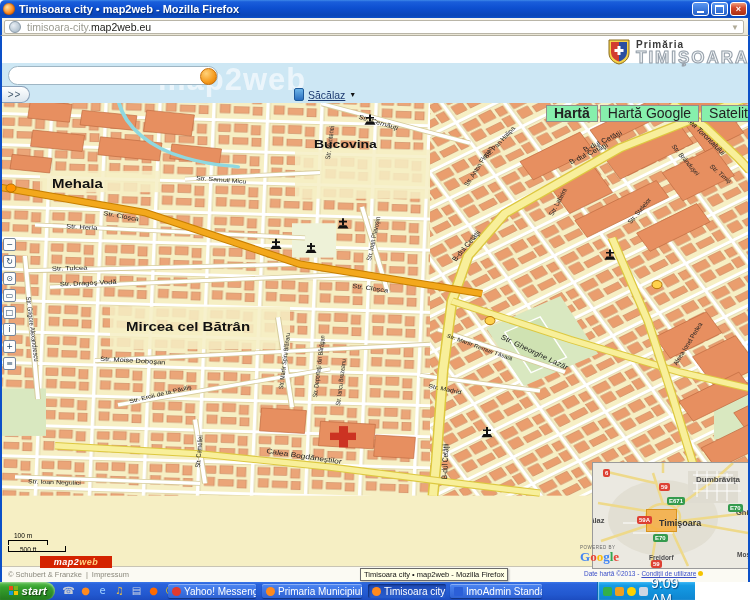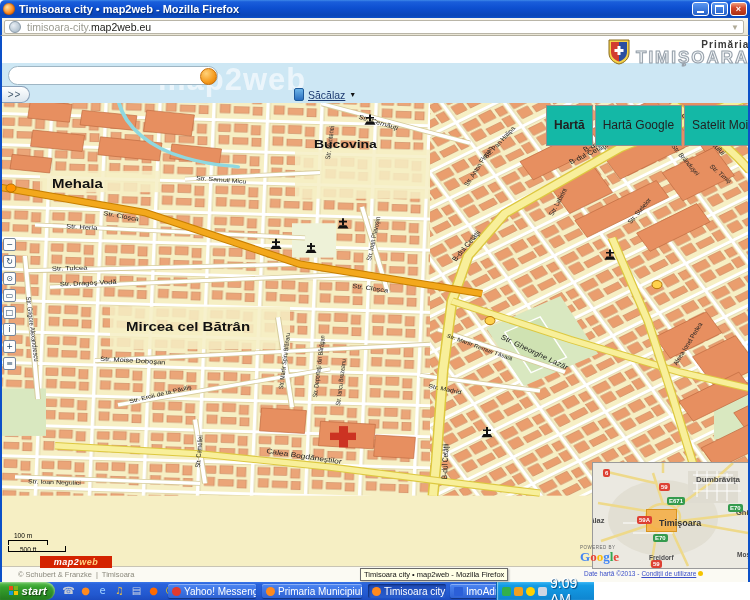--- a/index.html
+++ b/index.html
@@ -28,21 +28,21 @@
   .urlsub{color:#9a9a90}
   .urldom{color:#21211e}
   .urldrop{margin-left:auto;color:#b0ab98;font-size:8px}
 
   .winframe{position:absolute;left:0;top:36px;width:750px;height:546px;box-sizing:border-box;z-index:50;
     border-left:2px solid #0c50c8;border-right:2px solid #0c50c8;pointer-events:none}
 
   
   .pageheader{position:absolute;left:2px;top:36px;width:746px;height:27px;background:#fff;z-index:5}
   .brand{position:absolute;left:608px;top:38px;display:flex;align-items:center;gap:6px;z-index:8}
-  .brandtxt{text-align:right;line-height:10px}
+  .brandtxt{text-align:left;line-height:10px}
   .brand-small{font-size:10px;font-weight:bold;color:#3a3a3a;letter-spacing:1px}
   .brand-large{font-size:17px;font-weight:bold;letter-spacing:2px;color:#f2f5f7;line-height:15px;
     -webkit-text-stroke:1px #97a1ab;text-shadow:0 0 1px #97a1ab}
 
   
   .blueband{position:absolute;left:2px;top:63px;width:746px;height:40px;background:#cde7f4;z-index:5}
   .watermark{position:absolute;left:158px;top:62px;font-size:31px;font-weight:bold;color:rgba(255,255,255,.6);letter-spacing:1px;z-index:6}
   .searchbox{position:absolute;left:8px;top:66px;width:210px;height:19px;box-sizing:border-box;border:1px solid #9fb6c4;
     border-radius:10px;background:#fff;z-index:7;padding:0 24px 0 8px;font-size:11px;outline:none}
   .searchbtn{position:absolute;left:200px;top:68px;width:15px;height:15px;border-radius:50%;z-index:8;border:1px solid #c8700a;
@@ -53,21 +53,21 @@
   .lang{position:absolute;left:294px;top:88px;display:flex;align-items:center;gap:4px;z-index:12}
   .langico{width:8px;height:11px;border-radius:2px;background:linear-gradient(#6db5e8,#2a6fbf);border:1px solid #1e5a9a}
   .langlink{font-size:10.5px;color:#1c3a70;text-decoration:underline}
   .langarrow{font-size:7px;color:#111}
 
   
   #map{position:absolute;left:0;top:103px;width:750px;height:463px;overflow:hidden;background:#f6efc4;z-index:1}
   #mapsvg text{font-family:"Liberation Sans","DejaVu Sans",sans-serif}
 
   .tabs{position:absolute;left:546px;top:105px;display:flex;gap:2px;z-index:20}
-  .tab{background:#14b8a6;border:1px solid #8f8f8f;font-size:12px;color:#222;padding:13px 7px;height:13px;line-height:13px;white-space:nowrap}
+  .tab{background:#86efac;border:1px solid #8f8f8f;font-size:14px;color:#222;padding:1px 7px;height:13px;line-height:13px;white-space:nowrap}
   .tab.active{font-weight:bold}
 
   .tools{position:absolute;left:3px;top:238px;display:flex;flex-direction:column;gap:4px;z-index:20}
   .tool{width:13px;height:13px;box-sizing:border-box;background:#fdfdfd;border:1px solid #76869a;border-radius:2px;
     font-size:8px;color:#246;display:flex;align-items:center;justify-content:center;font-family:"DejaVu Sans",sans-serif}
 
   .scalelabel{position:absolute;font-size:6.5px;color:#000;z-index:21;background:transparent}
   .sbar1{position:absolute;left:8px;top:540px;width:38px;height:4px;border:1px solid #000;border-bottom:none;z-index:21}
   .sbar2{position:absolute;left:8px;top:546px;width:56px;height:5px;border:1px solid #000;border-top:none;z-index:21}
   .maplogo{position:absolute;left:40px;top:556px;width:72px;height:12px;background:#d42300;color:#fff;z-index:22;
@@ -82,26 +82,26 @@
   .vrect{position:absolute;background:rgba(246,173,63,.85);border:1px solid #d8941f}
   .gwrap{position:absolute;left:580px;top:545px;z-index:27;line-height:5px}
   .poweredby{font-size:4.5px;color:#666;letter-spacing:.5px;display:block}
   .glogo{font-size:13px;font-weight:bold;font-family:"Liberation Serif",serif;line-height:13px}
   .attrib{position:absolute;left:584px;top:570px;font-size:6.5px;color:#3a4ec8;z-index:27;white-space:nowrap;display:flex;align-items:center;gap:2px}
   .attrib .lnk{text-decoration:underline}
   .attrdot{width:5px;height:5px;border-radius:50%;background:#f4c300;display:inline-block}
 
   
   .footer{position:absolute;left:2px;top:566px;width:746px;height:16px;background:#fbfaf3;border-top:1px solid #c8c4b4;
-    box-sizing:border-box;z-index:15;display:flex;align-items:center;padding-left:16px;font-size:7.5px;color:#8a887c;gap:4px}
+    box-sizing:border-box;z-index:15;display:flex;align-items:center;padding-left:6px;font-size:7.5px;color:#8a887c;gap:4px}
   .footer .lnk{color:#8a887c}
   .tooltip{position:absolute;left:360px;top:568px;background:#ffffe6;border:1px solid #6a6a6a;font-size:7.5px;color:#111;
     padding:1px 3px;white-space:nowrap;z-index:95;box-shadow:1px 1px 2px rgba(0,0,0,.3)}
 
-  .taskbar{position:absolute;left:0;top:582px;width:594px;height:18px;z-index:90;
+  .taskbar{position:absolute;left:0;top:582px;width:695px;height:18px;z-index:90;
     background:linear-gradient(#3a77e8 0%,#2a63dc 12%,#2258cf 70%,#1c4cc0 100%)}
   .startbtn{position:absolute;left:0;top:0;width:55px;height:18px;border-radius:0 9px 9px 0;display:flex;align-items:center;
     justify-content:center;gap:3px;color:#fff;font-weight:bold;font-style:italic;font-size:11.5px;text-shadow:1px 1px 1px #14400f;
     background:linear-gradient(#5fc352 0%,#36a12e 30%,#2b8c24 70%,#237a1e 100%);box-shadow:inset -1px 1px 2px rgba(255,255,255,.4)}
   .flag{width:10px;height:10px;display:grid;grid-template-columns:4px 4px;grid-template-rows:4px 4px;gap:1px}
   .flag span{display:block}
   .ql{position:absolute;left:62px;top:2px;display:flex;align-items:center;gap:4px}
   .qlico{width:13px;height:13px;display:flex;align-items:center;justify-content:center;font-size:10px;
     font-family:"DejaVu Sans",sans-serif;line-height:1}
   .task{position:absolute;top:2px;height:14px;border-radius:2px;color:#fff;font-size:10px;display:flex;align-items:center;gap:3px;
@@ -372,21 +372,21 @@
   <span class="langico"></span>
   <span class="langlink">Săcălaz</span>
   <span class="langarrow">▼</span>
 </div>
 
 <div class="winframe"></div>
 
 <div class="footer">
   <span>© Schubert &amp; Franzke</span>
   <span>|</span>
-  <span class="lnk">Timisoara</span>
+  <span class="lnk">Impressum</span>
 </div>
 
 <div class="tooltip">Timisoara city • map2web - Mozilla Firefox</div>
 
 <div class="taskbar">
   <div class="startbtn">
     <span class="flag">
       <span style="background:#e94e1b"></span>
         <span style="background:#7ab51d"></span>
       <span style="background:#199ad6"></span>

